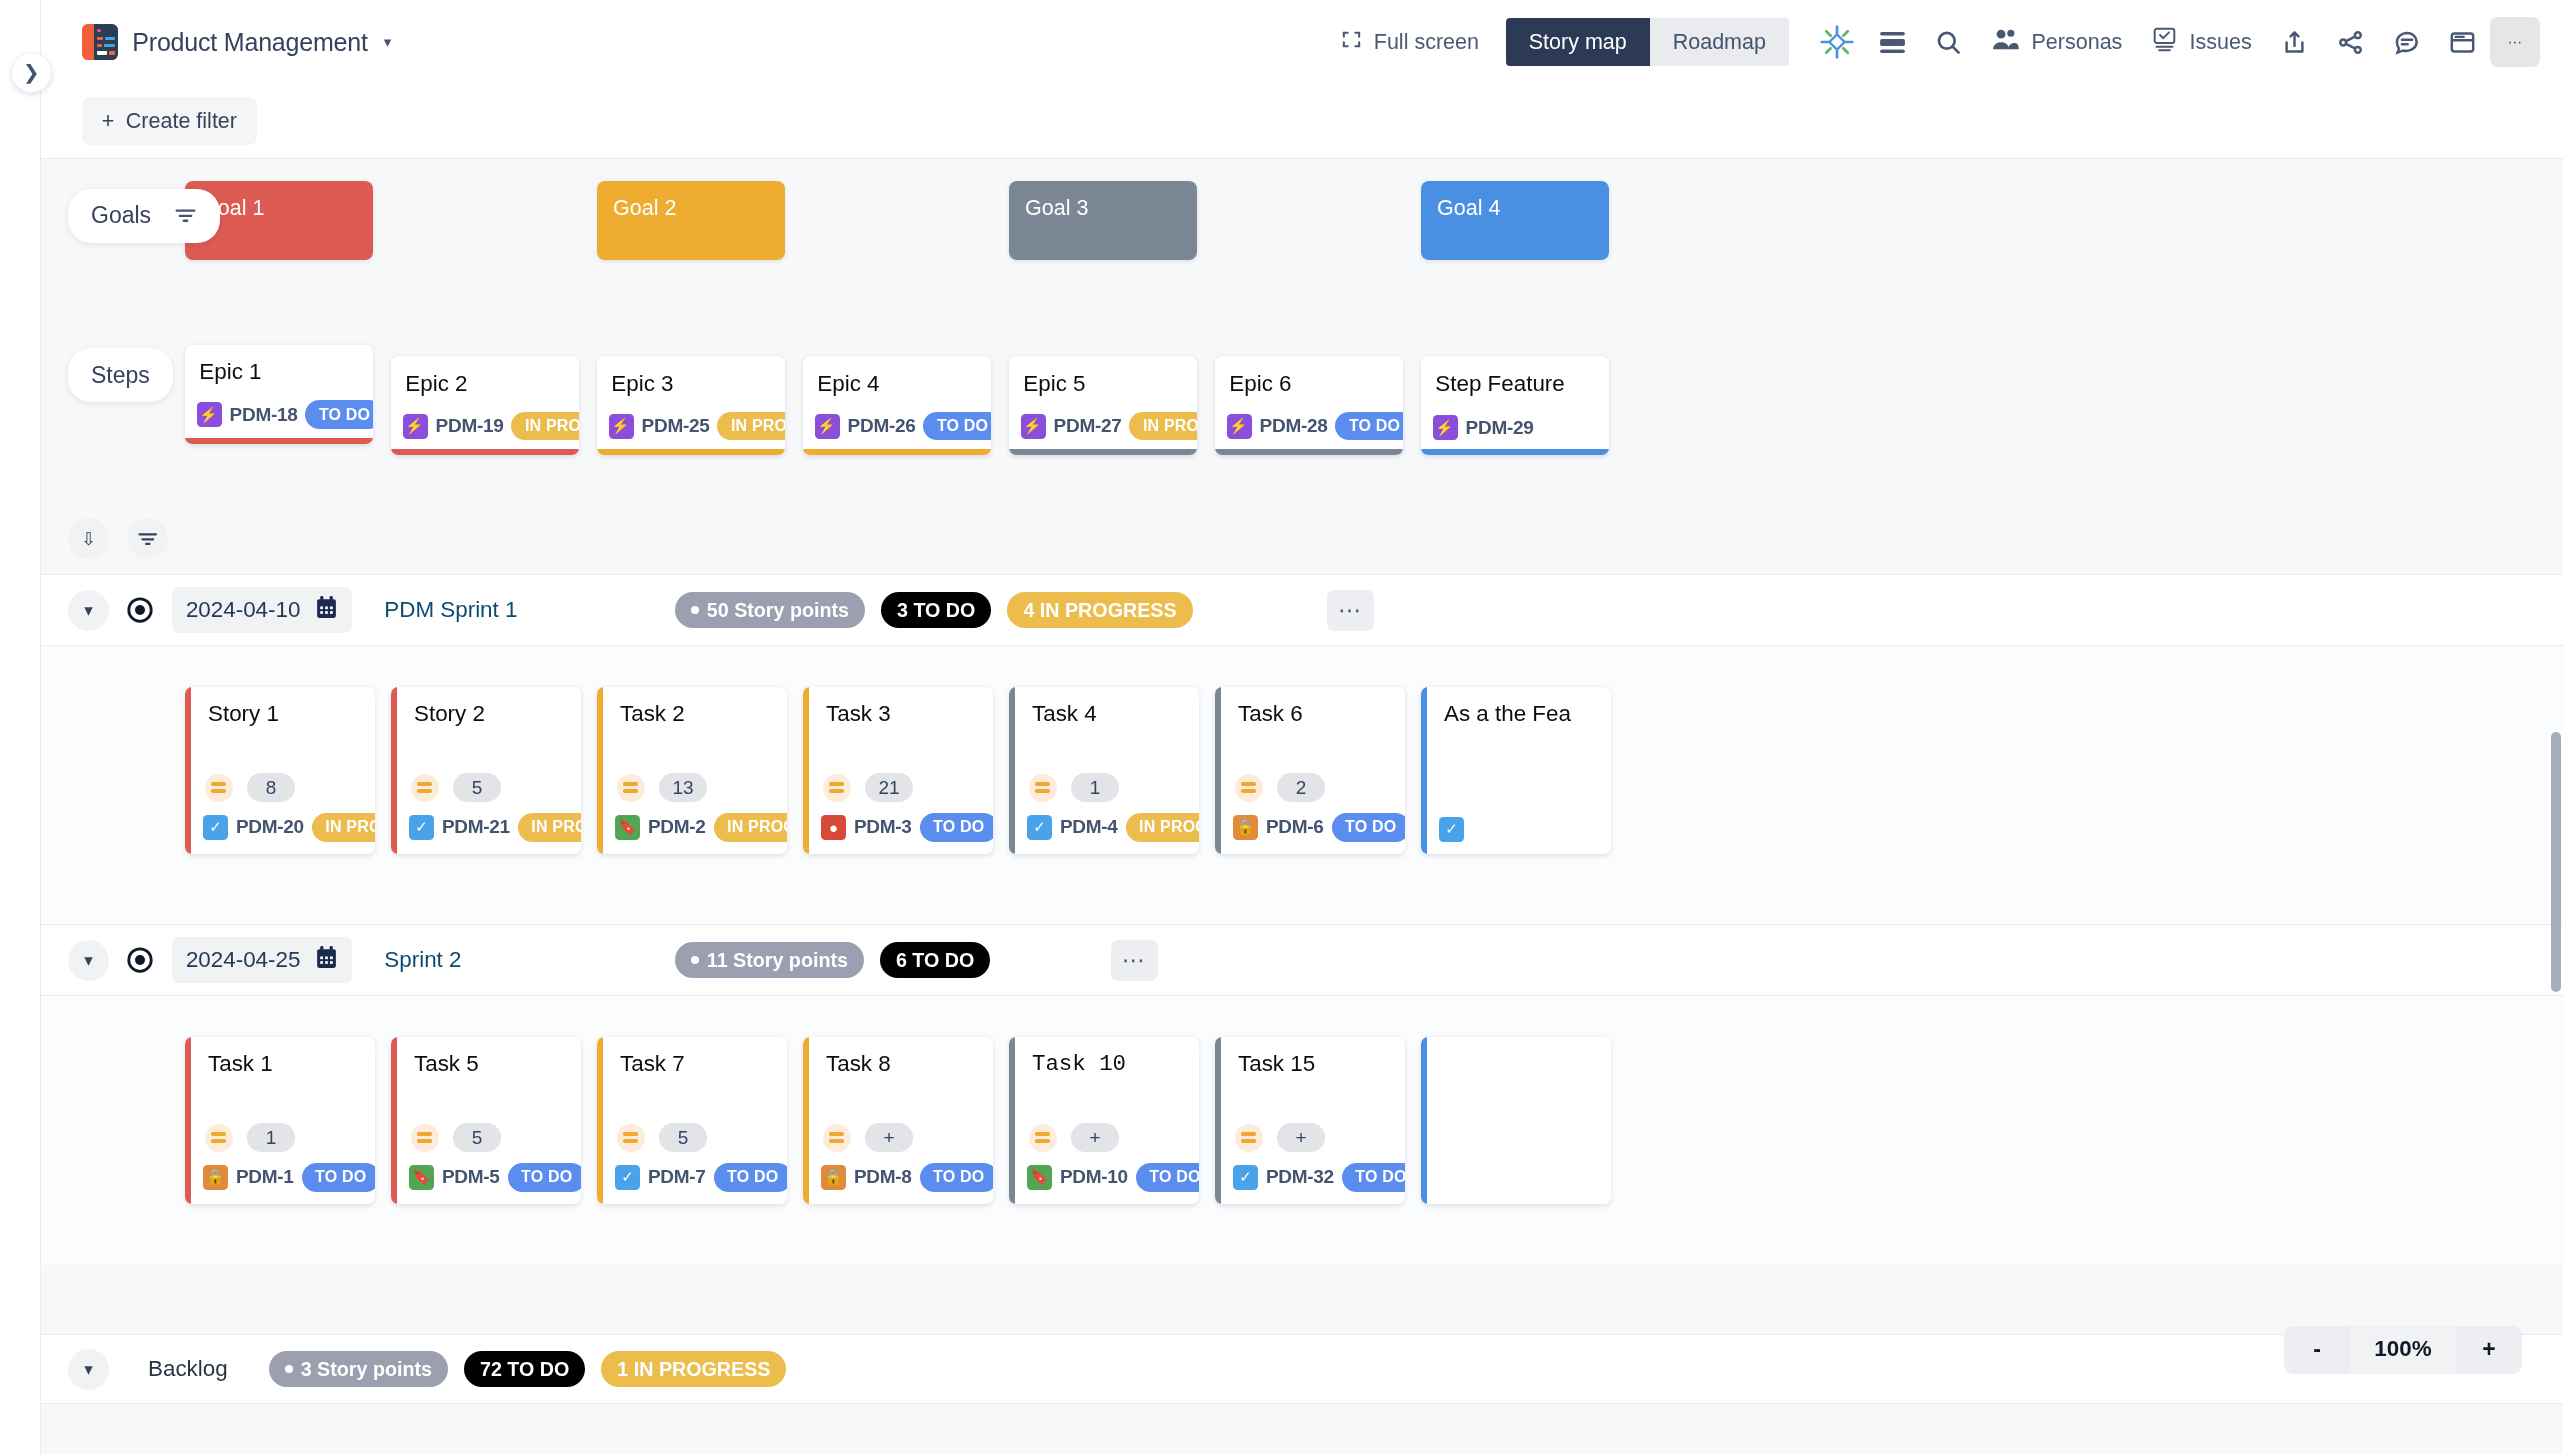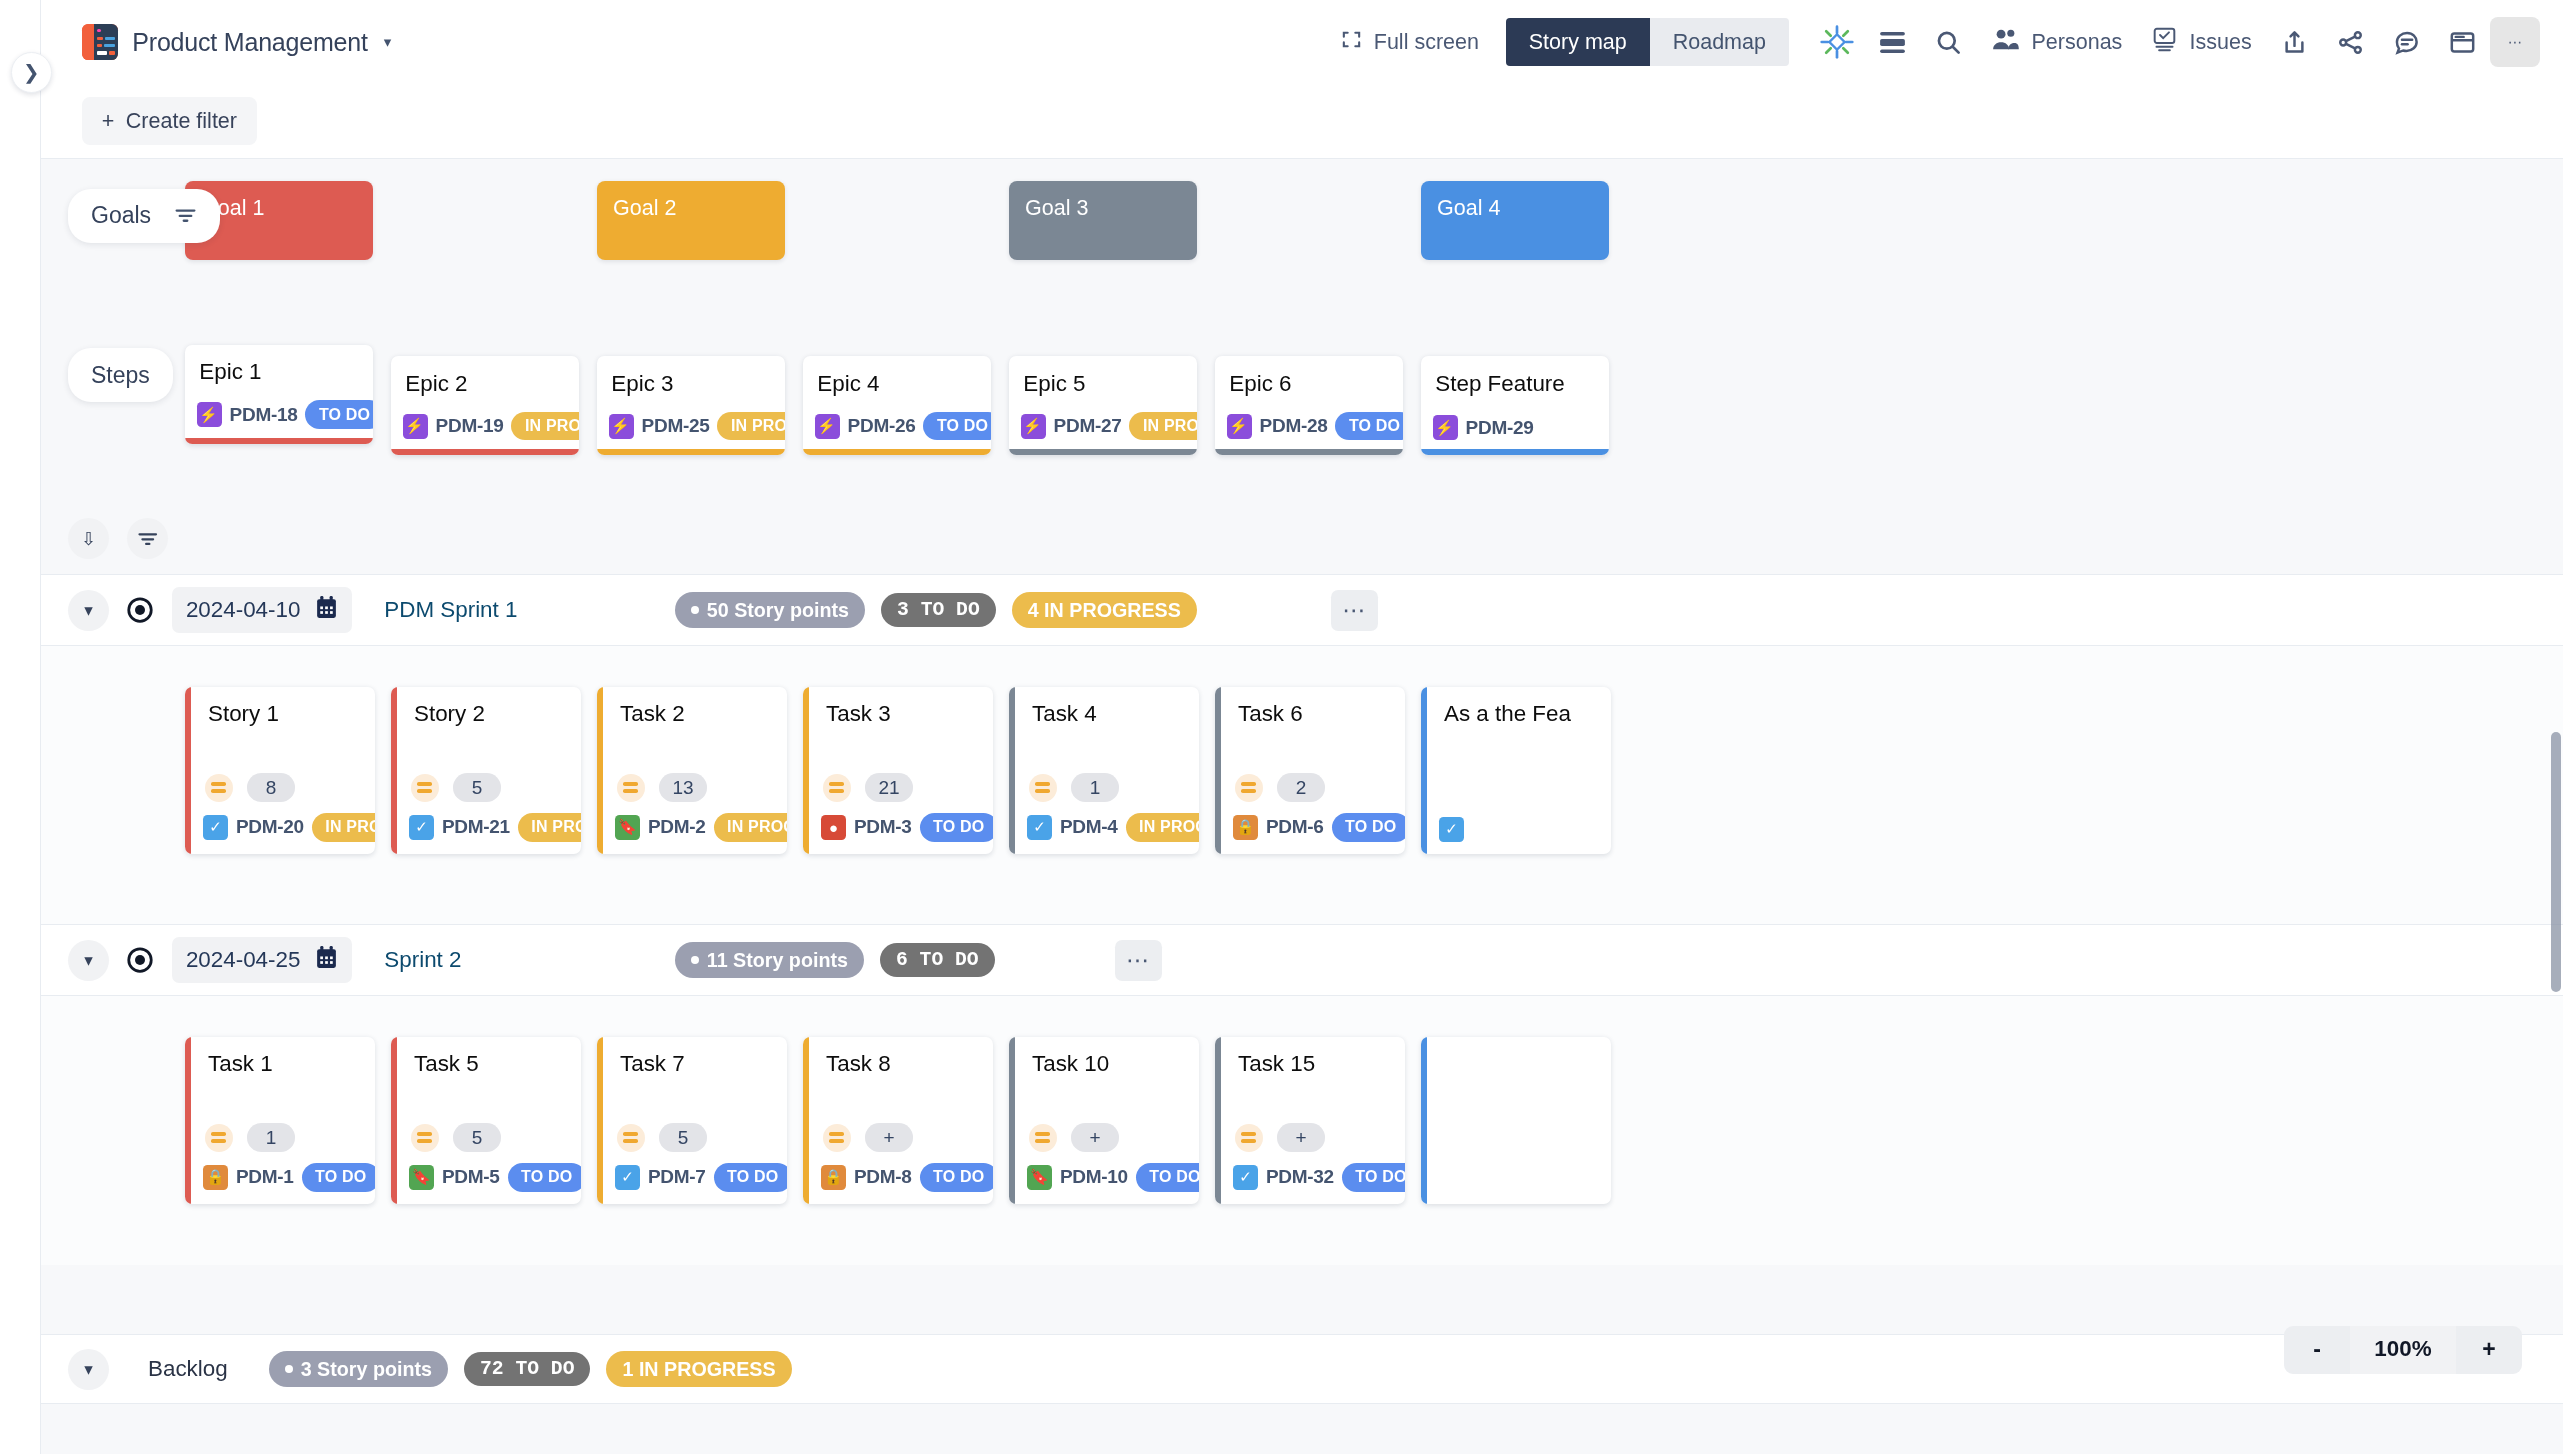--- a/index.html
+++ b/index.html
@@ -142,21 +142,21 @@
   .date-chip {
     background:#f1f2f4; border-radius:7.2px; padding: 7.2px 14.3px; display:flex; align-items:center; gap:14.3px;
     font-size:22.4px; color:#253858; cursor:pointer; white-space:nowrap;
   }
   .sprint-name { font-size:22.4px; color:#0c4a6e; margin-left:18px; white-space:nowrap; }
   .stat-pill {
     border-radius:18px; font-size:19.7px; font-weight:bold; color:#fff; padding:6.3px 16px; white-space:nowrap;
   }
   .stat-pill.pts { background:#9b9fb0; display:flex; align-items:center; gap:8px;}
   .stat-pill.pts::before { content:""; width:8px; height:8px; border-radius:50%; background:#fff; display:block;}
-  .stat-pill.todo { background:#737373;font-family:Liberation Mono, monospace; }
+  .stat-pill.todo { background:#000000; }
   .stat-pill.prog { background:#ecbc4c; }
   .dots-btn {
     width:47px; height:41px; border-radius:7.2px; background:#eceef1;
     display:flex; align-items:center; justify-content:center; color:#4a5874; font-size:23px; cursor:pointer; letter-spacing:1.8px;
   }
 
   
   .sprint-body { position:relative; background:#fbfcfd; }
   .task-card {
     position:absolute; background:#fff; border-radius:7.2px;
@@ -704,21 +704,21 @@
         <div class="task-meta-bot">
           <span class="type-badge" style="background:#e08a3c;">🔒</span>
           <span class="key-txt">PDM-8</span>
           <span class="pill todo">TO DO</span>
 
         </div>
       </div>
 
       <div class="task-card" style="left:968px; top:41px; width:190px; height:167px;">
         <div class="left-accent" style="background:#7b8794;"></div>
-        <div class="card-title" style="padding-left:23px;">Task 10</div>
+        <div class="card-title" style="padding-left:23px;font-family:Liberation Mono, monospace;">Task 10</div>
         <div class="task-meta-top">
           <span class="prio">
               <i></i>
               <i></i>
             </span>
           <span class="pts-badge">+</span>
         </div>
         <div class="task-meta-bot">
           <span class="type-badge" style="background:#52a552;">🔖</span>
           <span class="key-txt">PDM-10</span>

